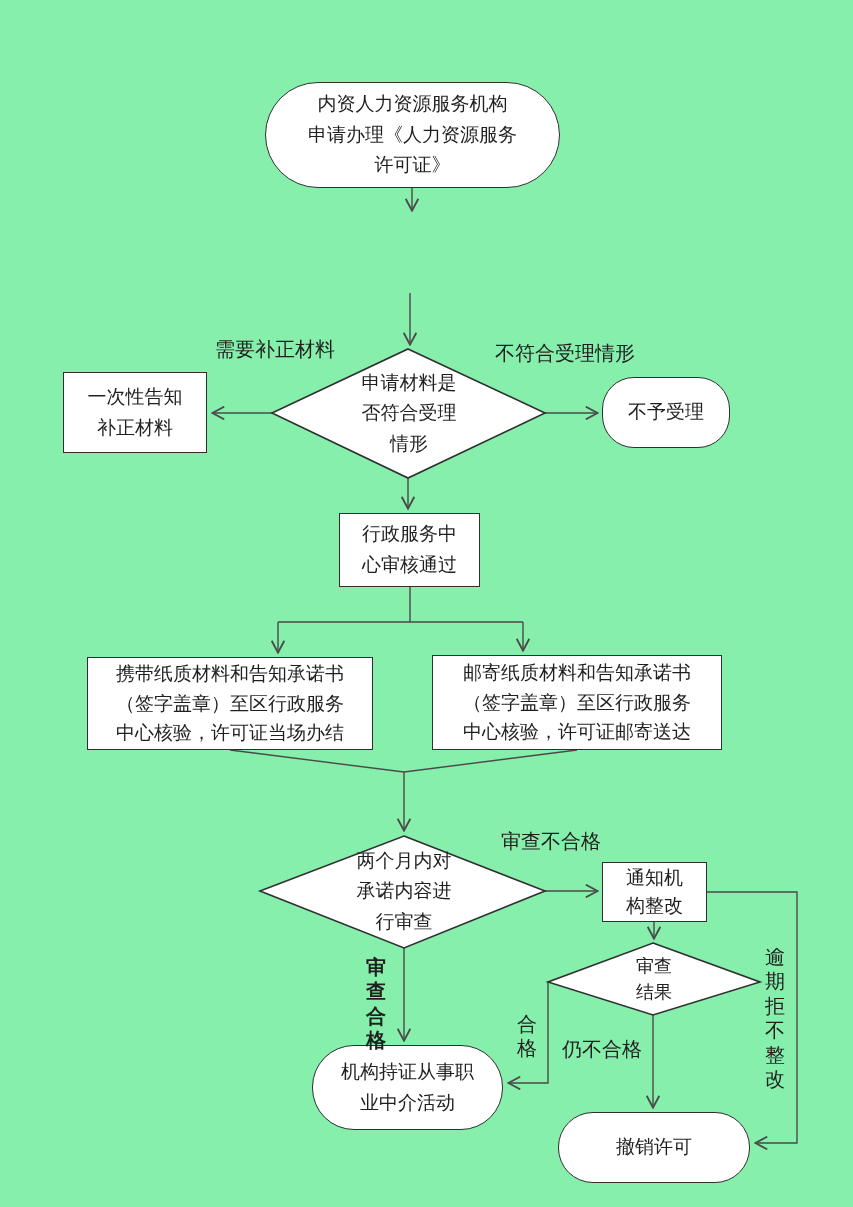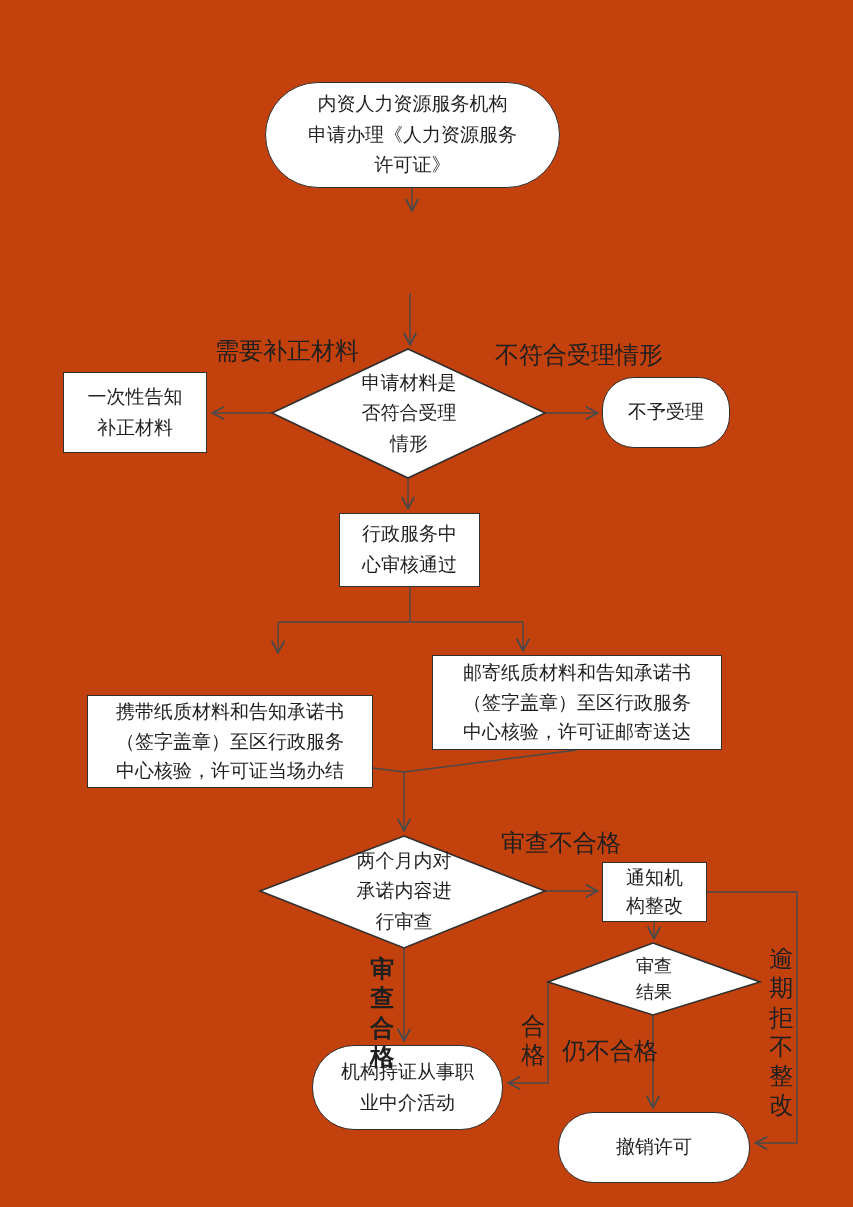--- a/index.html
+++ b/index.html
@@ -1,19 +1,19 @@
 <!DOCTYPE html>
 <html><head>
 <meta charset="utf-8">
 <style>
   html,body{margin:0;padding:0;background:#ffffff;}
   #canvas{
     position:relative;
     width:853px;height:1207px;
-    background:#c2410c;
+    background:#86efac;
     font-family:"Liberation Serif", serif;
     color:#1f1f1f;
     overflow:hidden;
   }
   #edges{position:absolute;left:0;top:0;width:853px;height:1207px;}
   .node{
     position:absolute;
     display:flex;align-items:center;justify-content:center;
     text-align:center;
     background:#ffffff;
@@ -27,23 +27,23 @@
   .dtext{
     position:absolute;
     text-align:center;
     font-size:19px;
     line-height:1.6;
     transform:translate(-50%,-50%);
     white-space:nowrap;
   }
   .label{
     position:absolute;
-    font-size:24px;
+    font-size:20px;
     line-height:1.15;
-    text-align:right;
+    text-align:left;
     white-space:nowrap;
   }
   .vlabel{
     width:1.18em;
     white-space:normal;
     word-break:break-all;
     line-height:1.22;
   }
 </style>
 </head>
@@ -111,21 +111,21 @@
     </div>
   </div>
 
   <div class="node" style="left:339px;top:513px;width:141px;height:74px;">
     <div class="nt">
       <span class="ln">行政服务中</span>
       <span class="ln">心审核通过</span>
     </div>
   </div>
 
-  <div class="node" style="left:87px;top:657px;width:286px;height:93px;line-height:1.55;margin-top:38px;">
+  <div class="node" style="left:87px;top:657px;width:286px;height:93px;line-height:1.55;">
     <div class="nt">
       <span class="ln">携带纸质材料和告知承诺书</span>
       <span class="ln">（签字盖章）至区行政服务</span>
       <span class="ln">中心核验，许可证当场办结</span>
     </div>
   </div>
 
   <div class="node" style="left:432px;top:655px;width:290px;height:95px;line-height:1.55;">
     <div class="nt">
       <span class="ln">邮寄纸质材料和告知承诺书</span>

